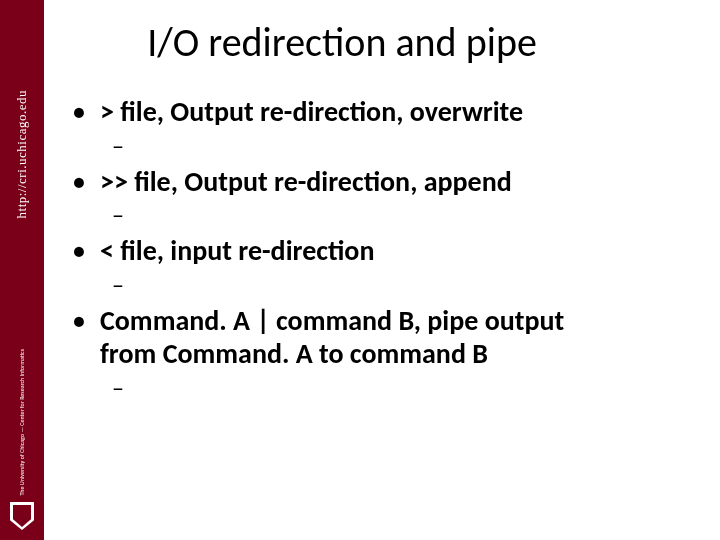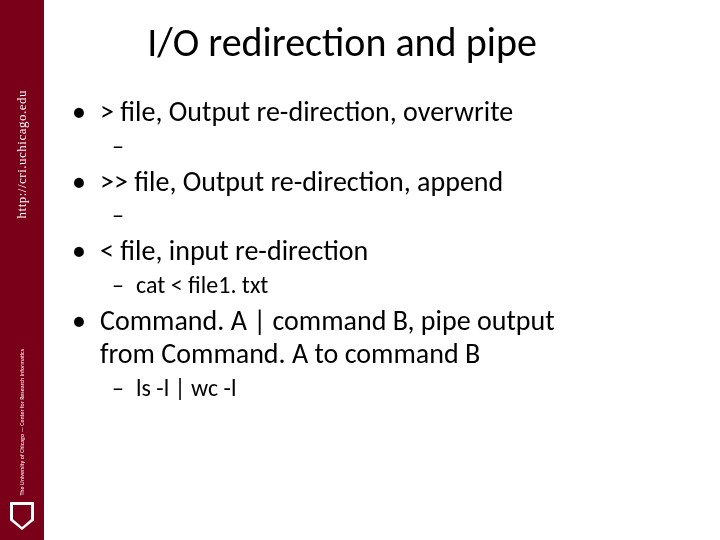--- a/index.html
+++ b/index.html
@@ -11,21 +11,21 @@
   .shield { width: 24px; height: 28px; background: #fff; clip-path: polygon(0 0, 100% 0, 100% 65%, 50% 100%, 0 65%); display: flex; align-items: center; justify-content: center; }
   .shield-inner { width: 18px; height: 22px; background: #7a0019; clip-path: polygon(0 0, 100% 0, 100% 65%, 50% 100%, 0 65%); }
   .rail-text { color: #fff; font-size: 6px; line-height: 1; text-align: center; writing-mode: vertical-rl; transform: rotate(180deg); }
   .main { flex: 1; padding: 0; }
   .title { font-size: 40px; font-weight: 400; color: #000; text-align: center; padding: 18px 20px 28px 20px; }
   .content { padding: 0 28px 0 28px; }
   .b1 { font-size: 28px; color: #000; line-height: 1.2; margin-bottom: 2px; display: flex; }
   .b1 .bullet { width: 28px; flex-shrink: 0; }
   .b2 { font-size: 24px; color: #000; line-height: 1.25; margin-bottom: 4px; padding-left: 40px; display: flex; }
   .b2 .bullet { width: 24px; flex-shrink: 0; }
-  .b1 .txt, .b2 .txt { flex: 1; }
+  .b1 .txt, .b2 .txt { flex: 1; font-weight: bold; }
 </style>
 </head>
 <body>
 
 <div class="slide">
   <div class="left-rail">
     <div class="rail-url">http://cri.uchicago.edu</div>
     <div class="rail-logo">
       <div class="rail-text">The University of Chicago — Center for Research Informatics</div>
       <div class="shield">
@@ -49,25 +49,23 @@
         </div>
       <div class="b2">
           <span class="bullet">–</span>
         </div>
       <div class="b1">
           <span class="bullet">•</span>
           <span class="txt">&lt; file, input re-direction</span>
         </div>
       <div class="b2">
           <span class="bullet">–</span>
-          <span class="txt">cat &lt; file1. txt</span>
         </div>
       <div class="b1">
           <span class="bullet">•</span>
           <span class="txt">Command. A | command B, pipe output from Command. A to command B</span>
         </div>
       <div class="b2">
           <span class="bullet">–</span>
-          <span class="txt">ls -l | wc -l</span>
         </div>
     </div>
   </div>
 </div>
 
 </body></html>

